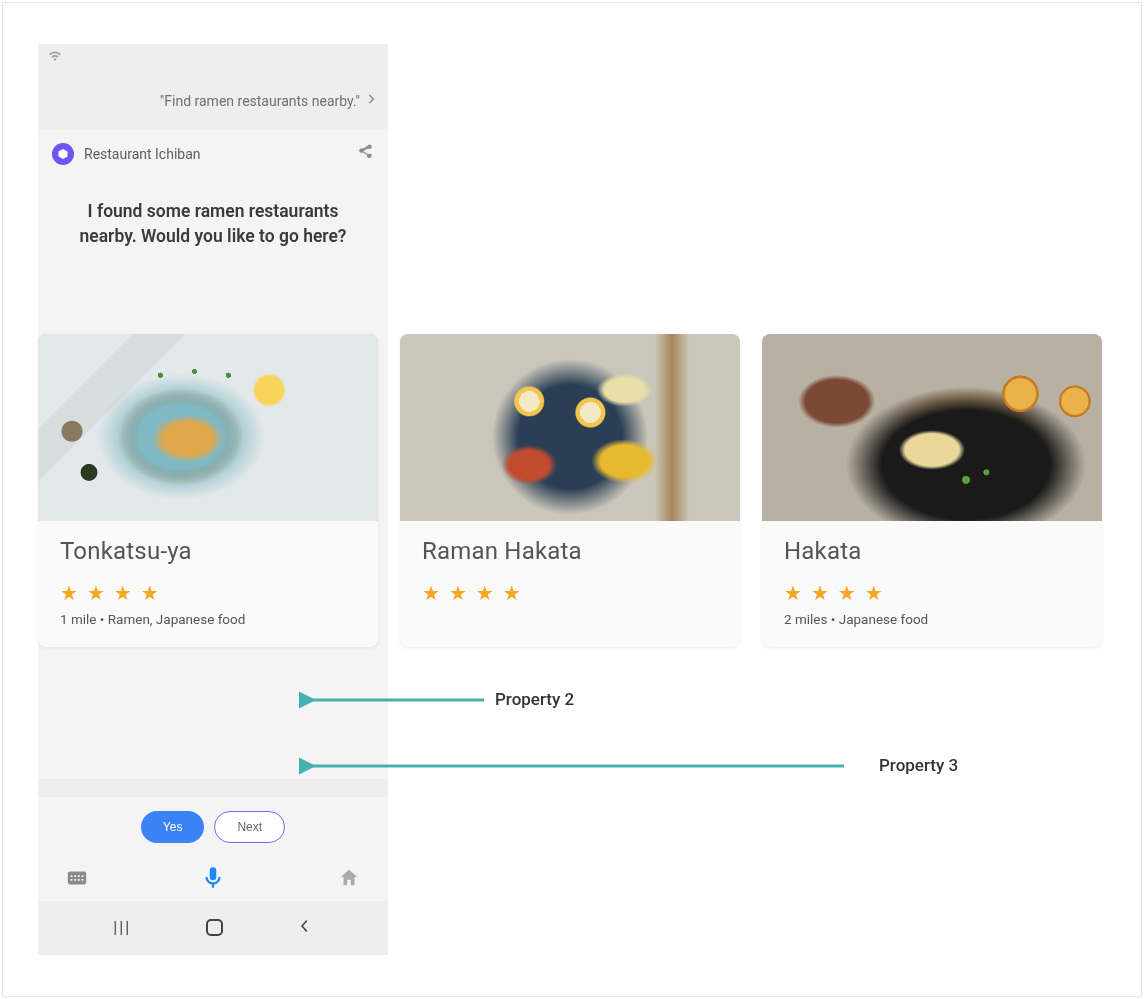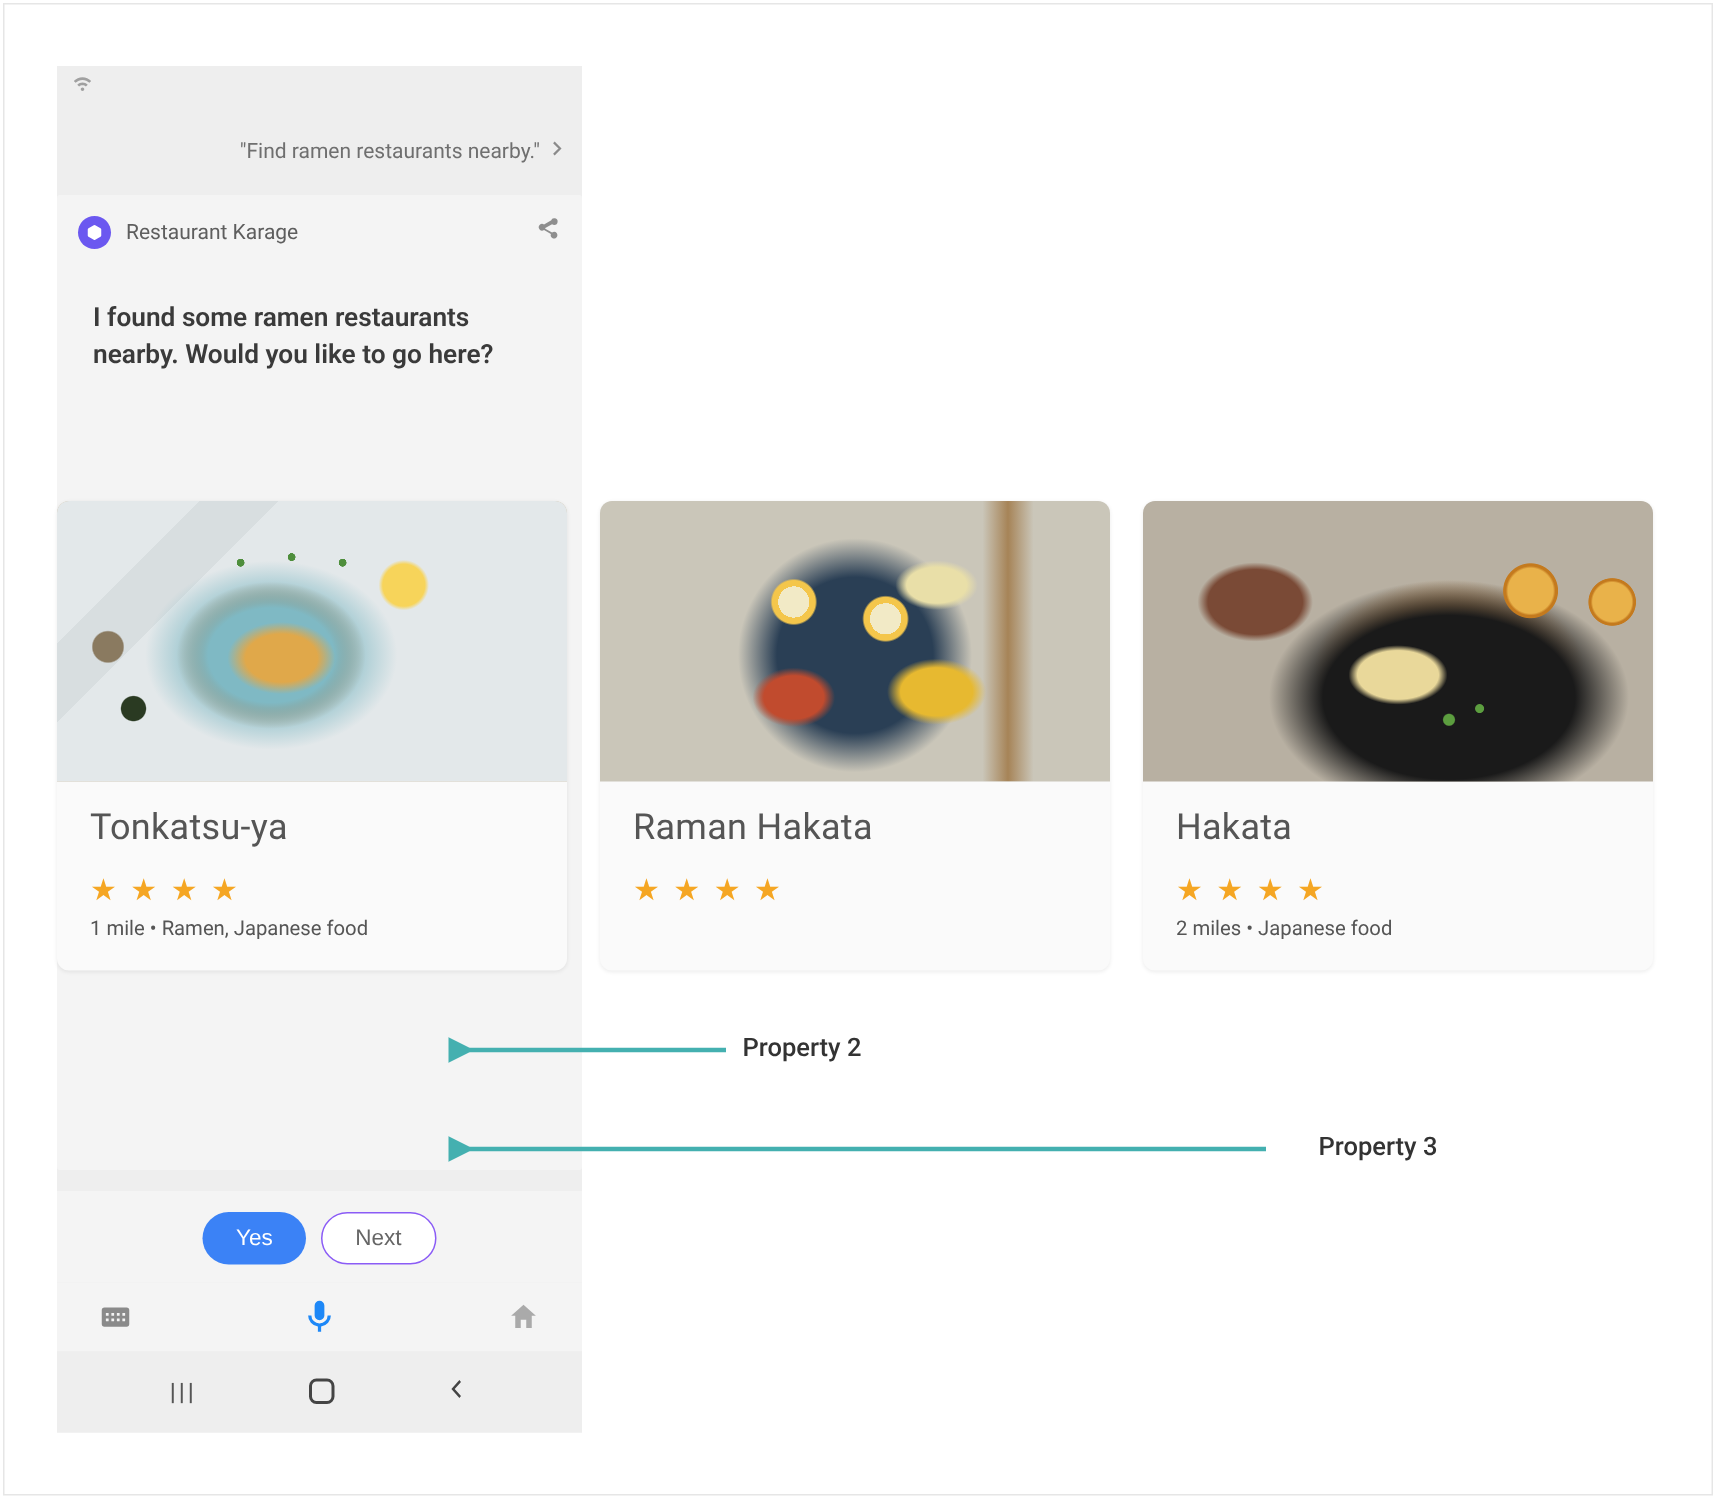--- a/index.html
+++ b/index.html
@@ -67,21 +67,21 @@
   }
   .app-icon svg { width: 12px; height: 12px; fill: #fff; }
   .app-name {
     color: #5e5e5e;
     font-size: 14px;
     flex: 1;
   }
   .share-icon svg { width: 18px; height: 18px; fill: #8e8e8e; }
   .prompt-text {
     padding: 26px 24px 30px 24px;
-    text-align: left;
+    text-align: center;
     font-weight: 600;
     color: #3a3a3a;
     font-size: 17.5px;
     line-height: 1.4;
   }
   .carousel {
     position: absolute;
     left: 38px;
     top: 334px;
     width: 1082px;
@@ -184,21 +184,21 @@
   .action-pills {
     display: flex;
     justify-content: center;
     gap: 10px;
     padding: 14px 0 12px 0;
     background: #f4f4f4;
   }
   .pill {
     border-radius: 20px;
     padding: 8px 22px;
-    font-size: 15px;
+    font-size: 12px;
     cursor: pointer;
     border: none;
   }
   .pill.primary {
     background: #3b82f6;
     color: #fff;
   }
   .pill.secondary {
     background: #fff;
     color: #666;
@@ -259,21 +259,21 @@
     </span>
   </div>
 
   <div class="card-surface" style="height:650px;">
     <div class="app-header">
       <span class="app-icon">
         <svg viewBox="0 0 24 24">
             <path d="M21 16V8a2 2 0 0 0-1-1.73l-7-4a2 2 0 0 0-2 0l-7 4A2 2 0 0 0 3 8v8a2 2 0 0 0 1 1.73l7 4a2 2 0 0 0 2 0l7-4A2 2 0 0 0 21 16z"></path>
           </svg>
       </span>
-      <span class="app-name">Restaurant Karage</span>
+      <span class="app-name">Restaurant Ichiban</span>
       <span class="share-icon">
         <svg viewBox="0 0 24 24">
             <path d="M18 8a3 3 0 1 0-2.83-4H15a3 3 0 0 0 0 .07L8.91 7.5a3 3 0 1 0 0 5l6.09 3.43A3 3 0 1 0 18 14a3 3 0 0 0-1.94.73L10 11.35a3 3 0 0 0 0-.7l6.06-3.38A3 3 0 0 0 18 8z"></path>
           </svg>
       </span>
     </div>
 
     <div class="prompt-text">I found some ramen restaurants nearby. Would you like to go here?</div>
   </div>
 

